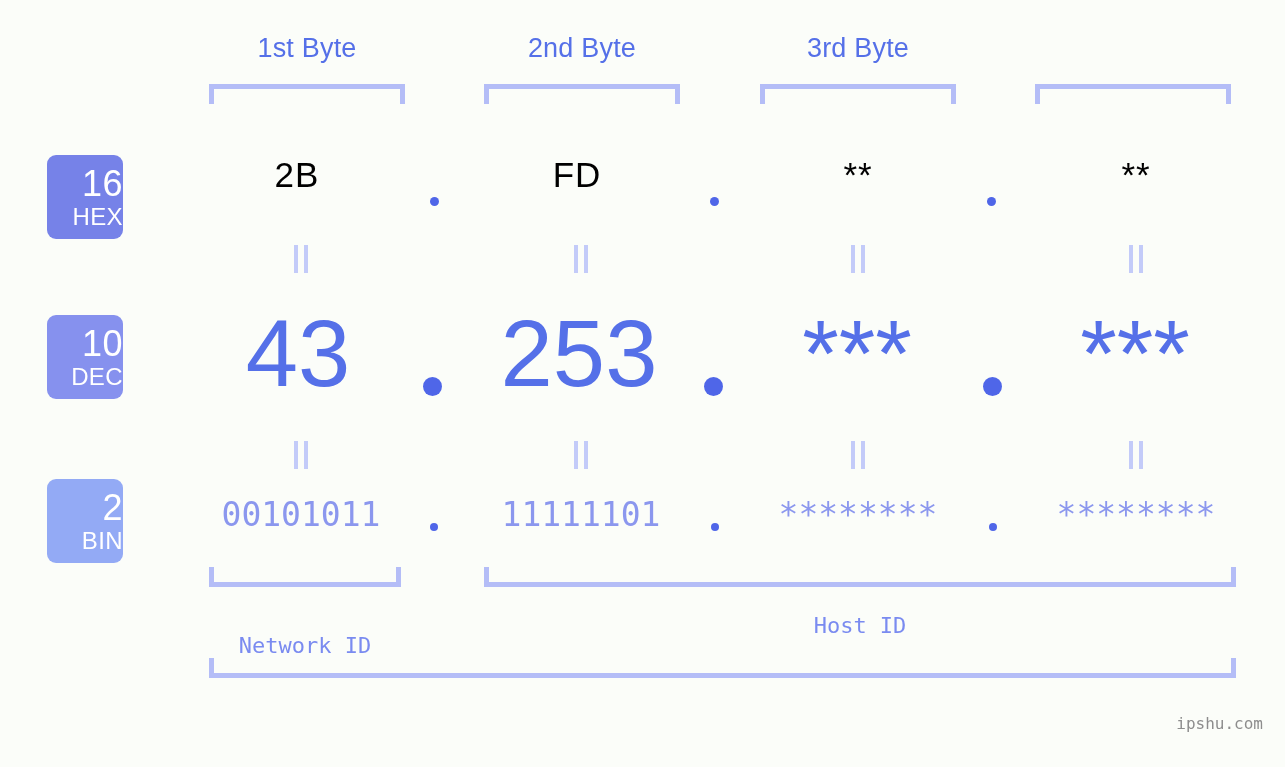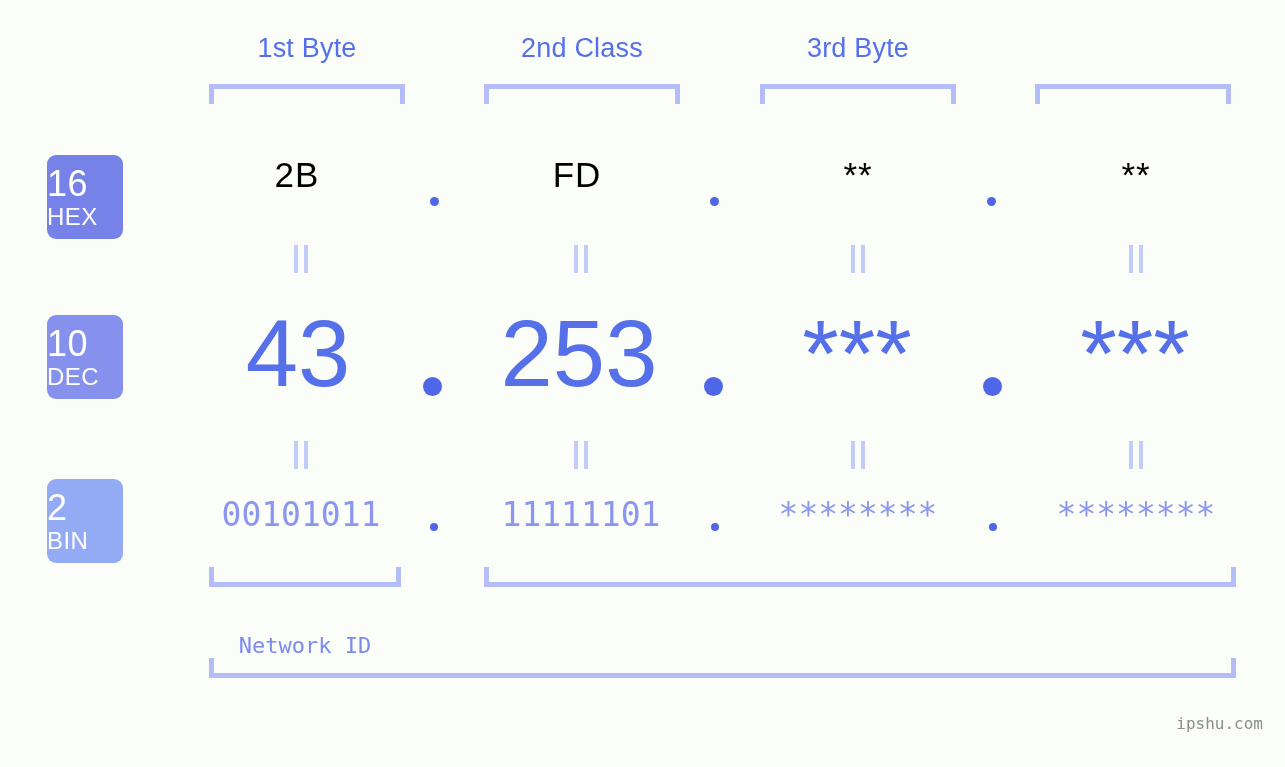--- a/index.html
+++ b/index.html
@@ -45,21 +45,21 @@
   
   .badge {
     position: absolute;
     left: 47px;
     width: 76px;
     height: 84px;
     border-radius: 9px;
     color: #ffffff;
     display: flex;
     flex-direction: column;
-    align-items: flex-start;
+    align-items: flex-end;
     justify-content: center;
     line-height: 1;
   }
   .badge .num {
     font-size: 36px;
     font-weight: 400;
     letter-spacing: 0.5px;
   }
   .badge .lbl {
     font-size: 24px;
@@ -159,21 +159,21 @@
     color: #8d8d8d;
     font-family: "DejaVu Sans Mono", monospace;
   }
 </style>
 </head>
 <body>
 
 <div id="stage">
 
   <div class="byte-header" style="left:209px">1st Byte</div>
-  <div class="byte-header" style="left:484px">2nd Class</div>
+  <div class="byte-header" style="left:484px">2nd Byte</div>
   <div class="byte-header" style="left:760px">3rd Byte</div>
 
   <div class="top-bracket" style="left:209px"></div>
   <div class="top-bracket" style="left:484px"></div>
   <div class="top-bracket" style="left:760px"></div>
   <div class="top-bracket" style="left:1035px"></div>
 
   <div class="badge" style="top: 155px; background: rgb(118, 130, 232);">
     <span class="num">16</span>
     <span class="lbl">HEX</span>
@@ -247,18 +247,19 @@
     <div class="row-cell" style="left:1038px">********</div>
   </div>
   <div class="dot bin" style="left:430px"></div>
   <div class="dot bin" style="left:711px"></div>
   <div class="dot bin" style="left:989px"></div>
 
   <div class="bottom-bracket" style="left:209px; top:567px; width:192px"></div>
   <div class="bottom-bracket" style="left:484px; top:567px; width:752px"></div>
 
   <div class="id-label" style="left:209px; top:633px; width:192px">Network ID</div>
+  <div class="id-label" style="left:484px; top:613px; width:752px">Host ID</div>
 
   <div class="bottom-bracket" style="left:209px; top:658px; width:1027px"></div>
 
   <div class="watermark">ipshu.com</div>
 
 </div>
 
 </body></html>

